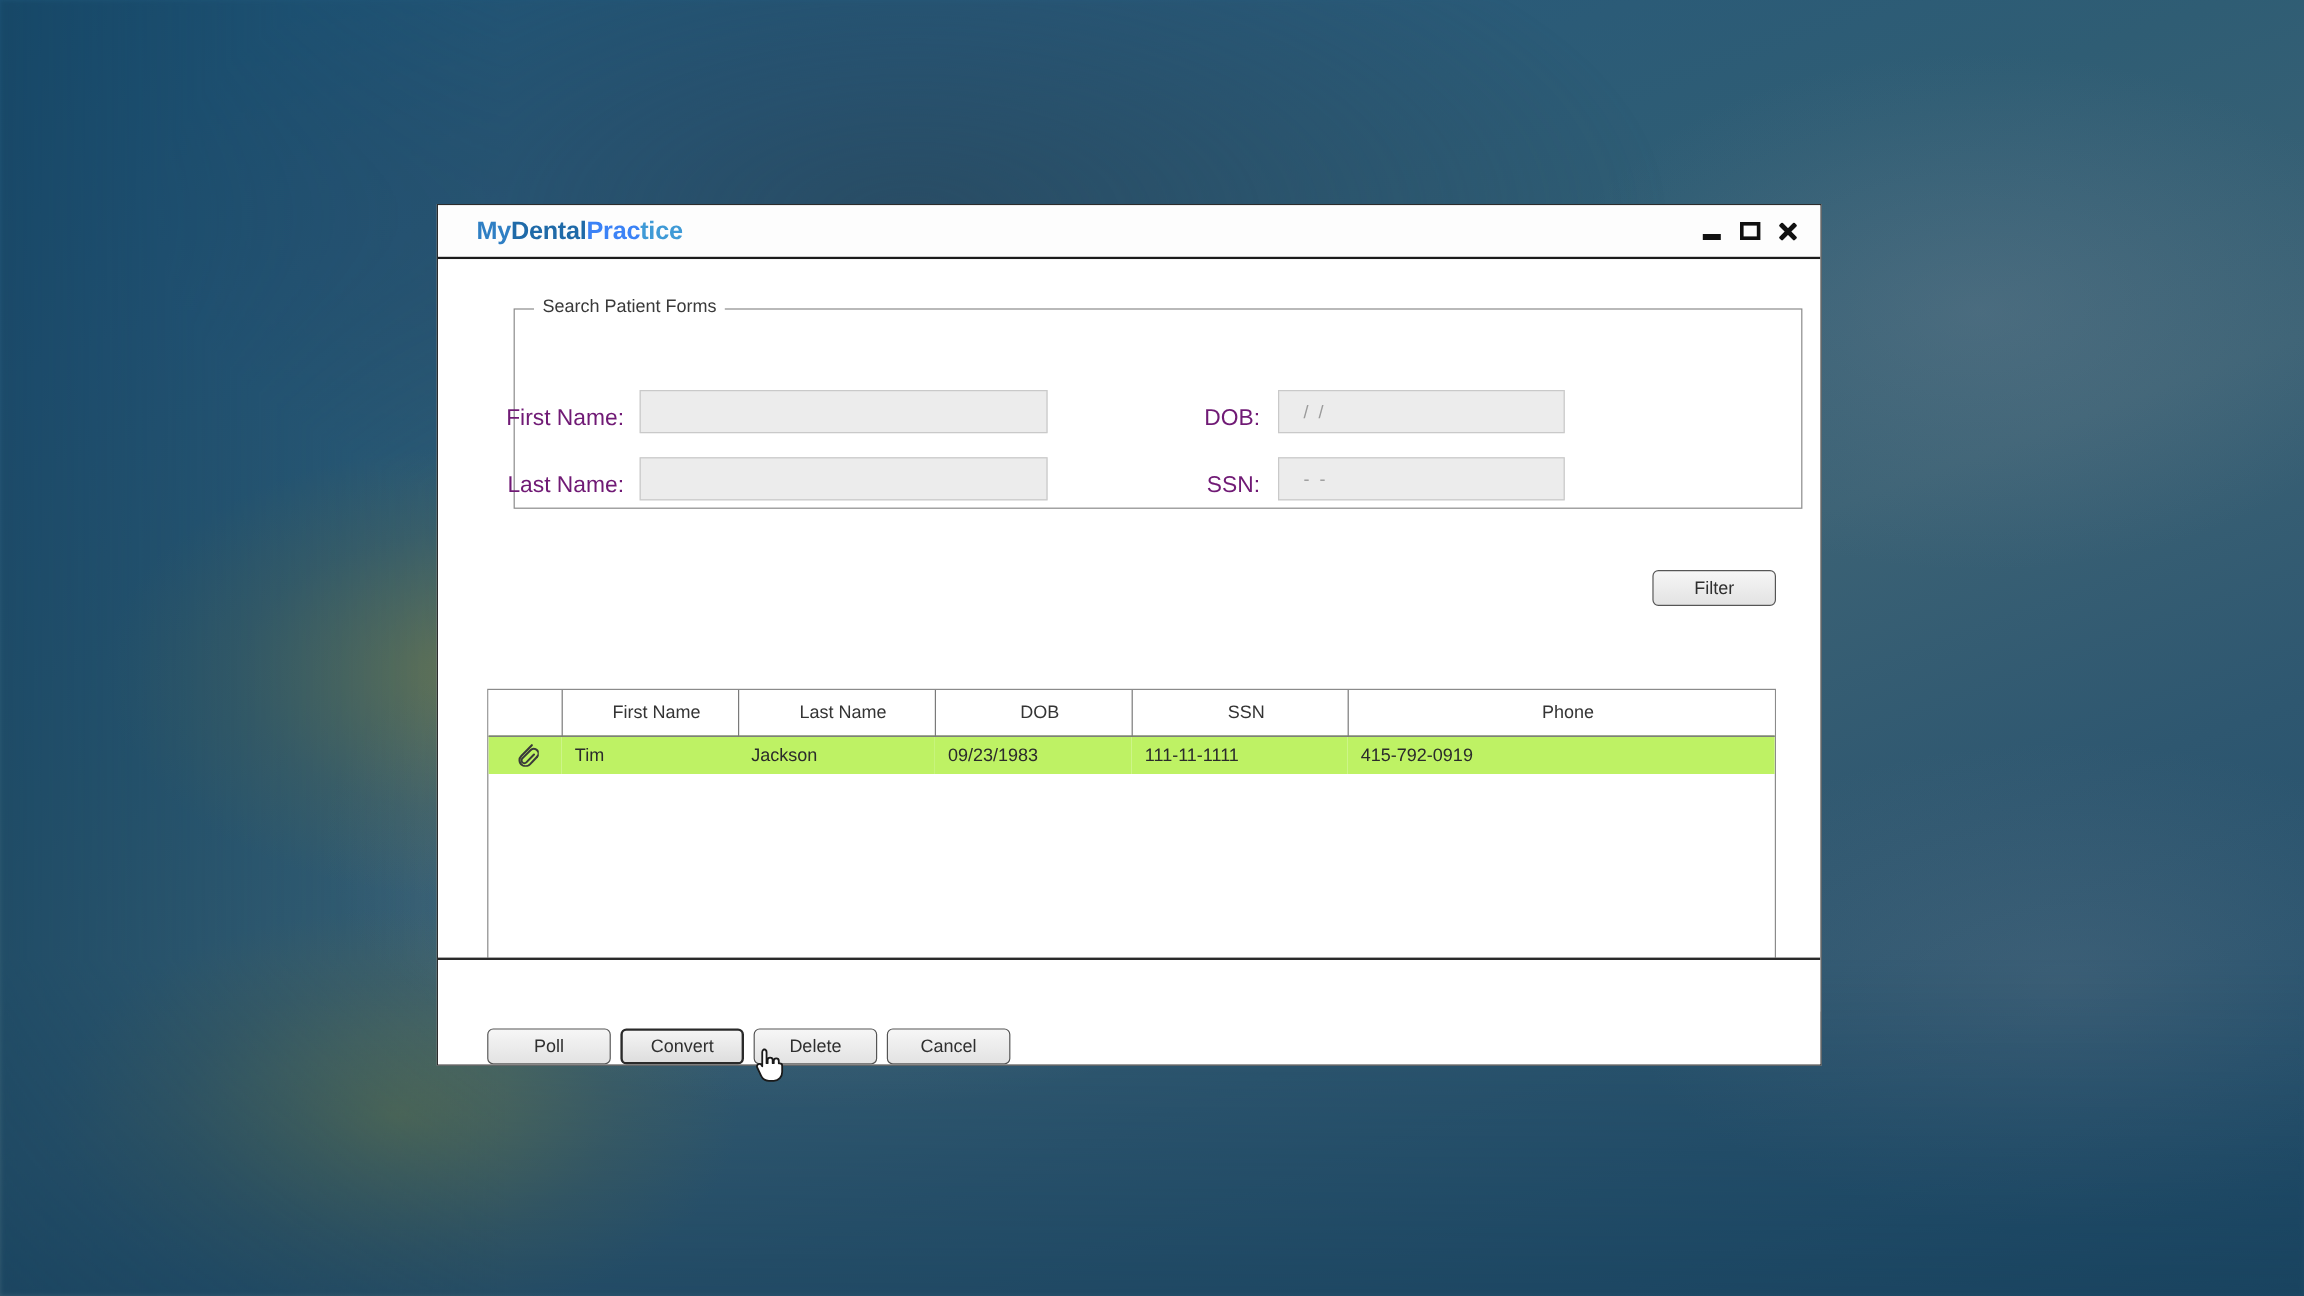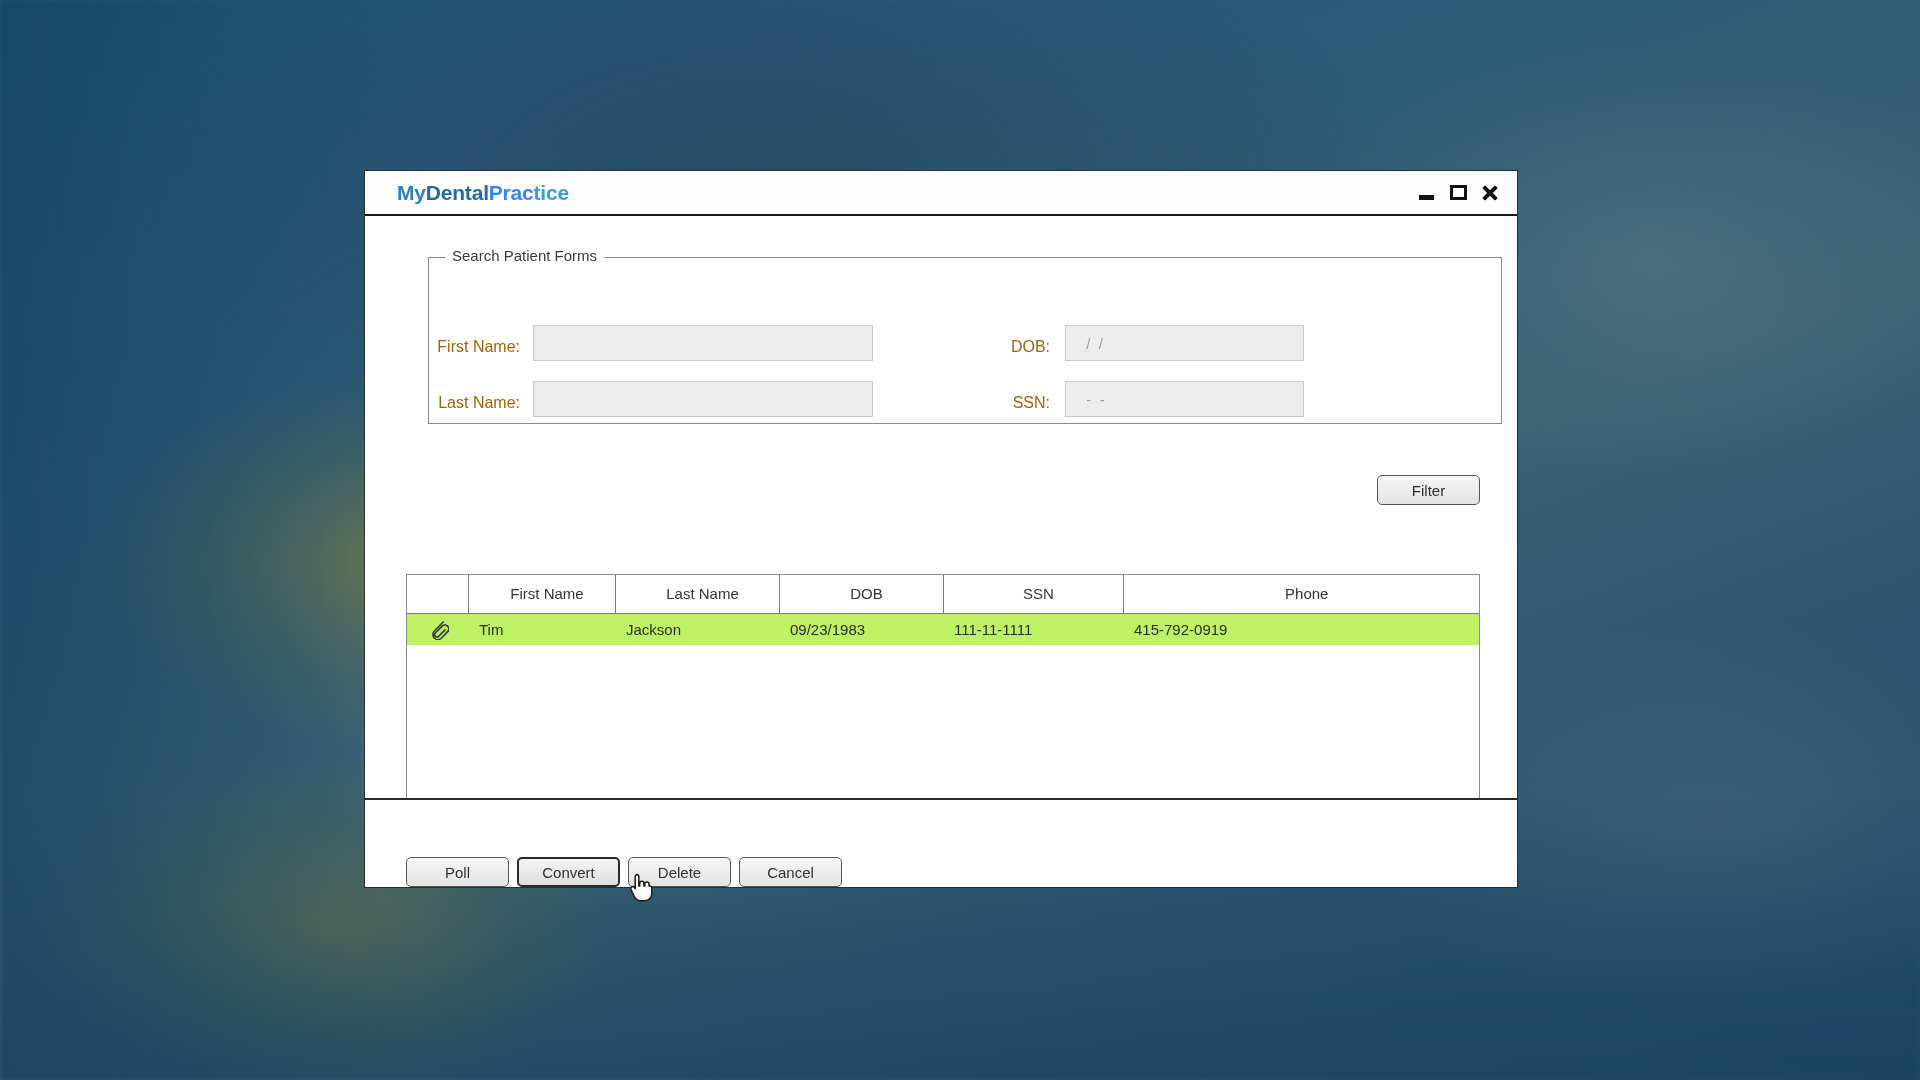--- a/index.html
+++ b/index.html
@@ -121,22 +121,22 @@
     position: absolute;
     left: 16px; top: -11px;
     background: #ffffff;
     padding: 0 7px;
     font-size: 15px;
     color: #3a3a3a;
   }
 
   .fld-label {
     position: absolute;
-    font-size: 16px;
-    color: #a16207;
+    font-size: 19px;
+    color: #701a75;
     text-align: right;
     white-space: nowrap;
   }
   .txtbox {
     position: absolute;
     background: #ececec;
     border: 1px solid #c9c9c9;
     font-family: "Liberation Sans", sans-serif;
     font-size: 15px;
     color: #555;

